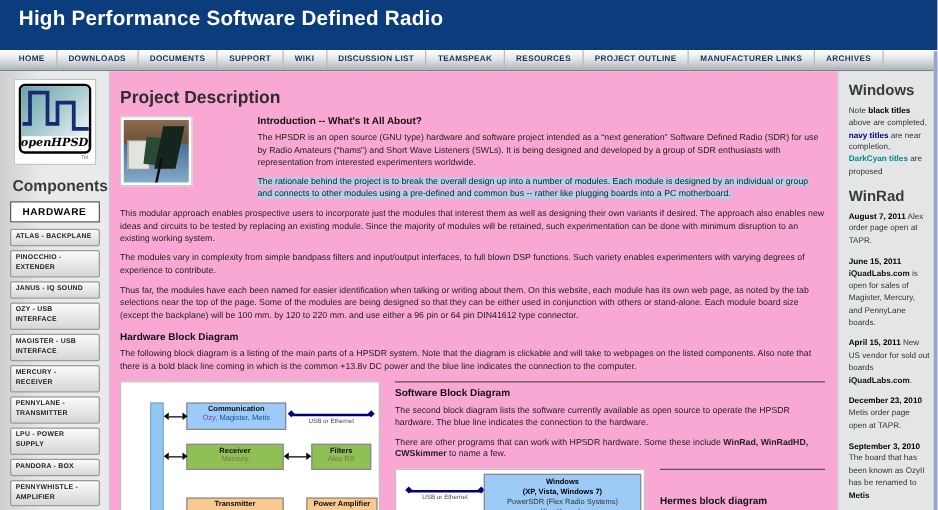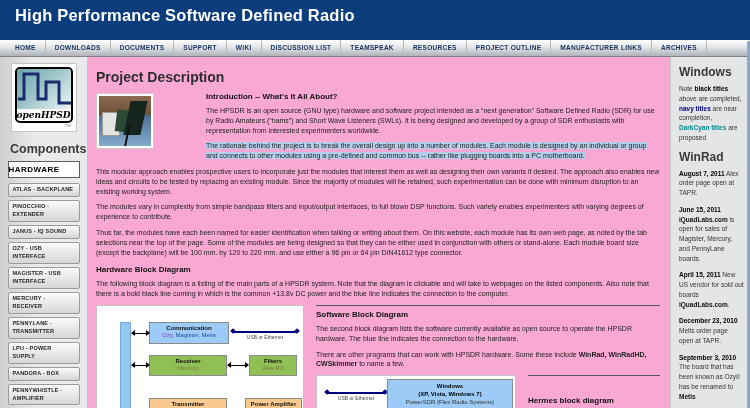--- a/index.html
+++ b/index.html
@@ -24,21 +24,21 @@
   .lsb { width:88px; flex:none; background:linear-gradient(to right,#cdcfd1,#e9eaeb 40%);
          border-right:1px solid #c2c4c6; padding-top:4px; }
   .logo-wrap { width:66px; margin:2px auto 0; background:#fff; border:1px solid #c4c4c4; padding:3px; }
   .logo-frame { border:2px solid #000; border-radius:5px; overflow:hidden; background:#fff; }
   .logo-art { height:40px; background:linear-gradient(135deg,#69a2aa 0%,#9cc4c9 45%,#eef6f7 100%); }
   .logo-text { font-family:"DejaVu Serif", serif; font-style:italic; font-weight:bold;
                font-size:9px; text-align:center; padding:1px 0; color:#000; }
   .logo-tm { font-size:4px; color:#777; text-align:right; padding-right:2px; }
   .comp-h { font-size:12.5px; font-weight:bold; color:#3a3a3a; margin:10px 0 5px 10px; }
   .hw-btn { width:72px; margin:0 auto 5px; background:#fff; border:1px solid #5d5d5d;
-            font-size:8px; font-weight:bold; color:#000; padding:3px 0; letter-spacing:.5px; }
+            font-size:8px; font-weight:bold; color:#000; text-align:center; padding:3px 0; letter-spacing:.5px; }
   .comp-btn { width:72px; margin:0 auto 3px; background:linear-gradient(#fbfbfb,#d6d6d6);
               border:1px solid #9b9b9b; border-radius:2px; font-size:5.5px; font-weight:bold;
               color:#1e1e1e; padding:2px 4px; line-height:1.45; letter-spacing:.2px; cursor:pointer; }
   
   .main { flex:1; background:#f9a8d4; padding:4px 10px 0 8px; overflow:hidden; position:relative; }
   .pg-title { font-size:14px; font-weight:bold; color:#2e2e2e; margin:8px 0 7px; }
   .main p { font-size:7px; line-height:1.4; color:#222; margin:0 0 6px; }
   .bold-h { font-size:8px; font-weight:bold; color:#111; margin:8px 0 5px; }
   .intro { position:relative; min-height:64px; }
   .photo { position:absolute; left:0; top:1px; width:58px; height:56px; background:#fff;

